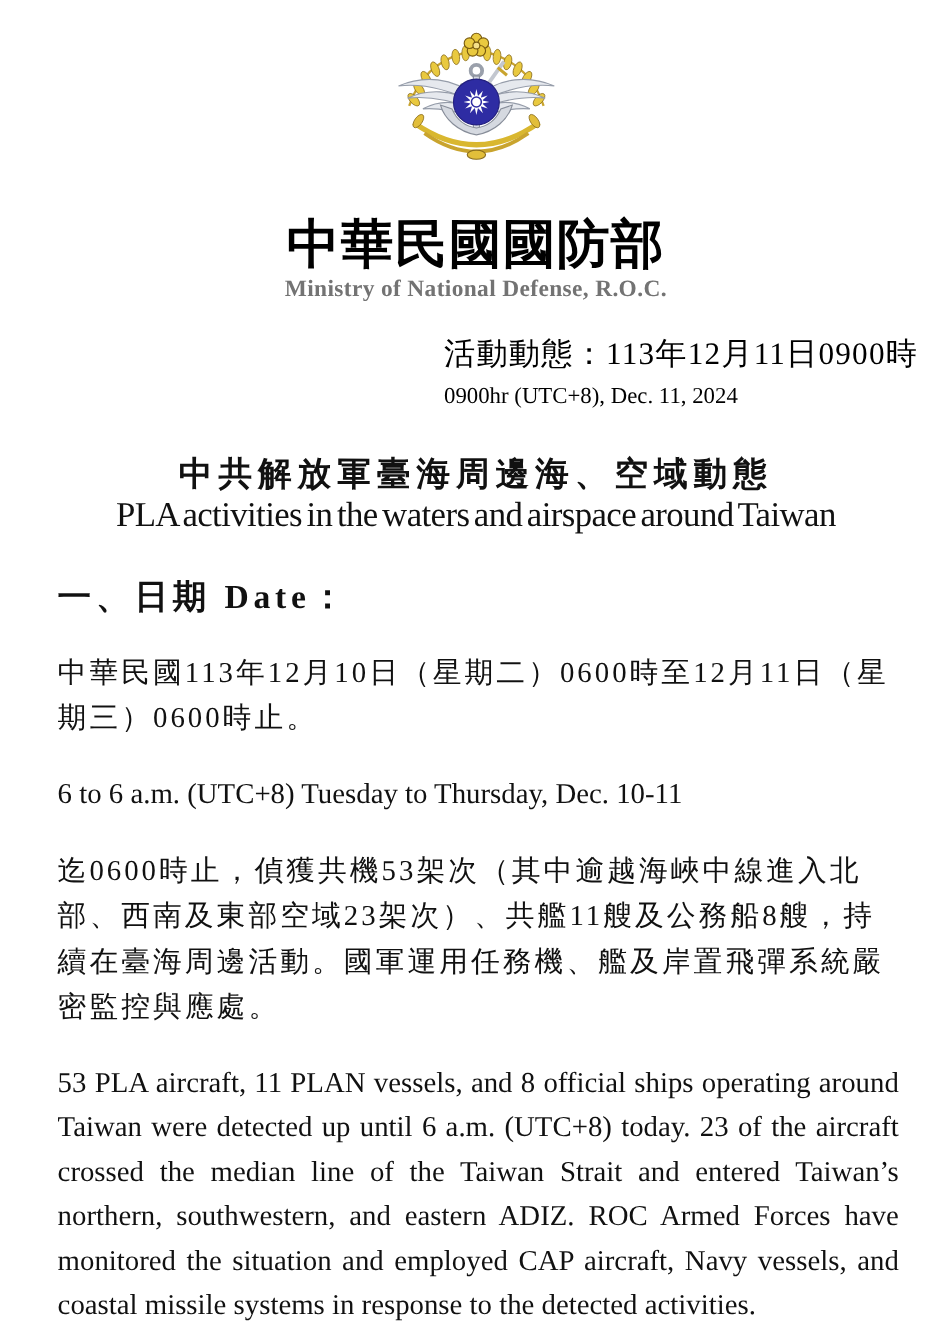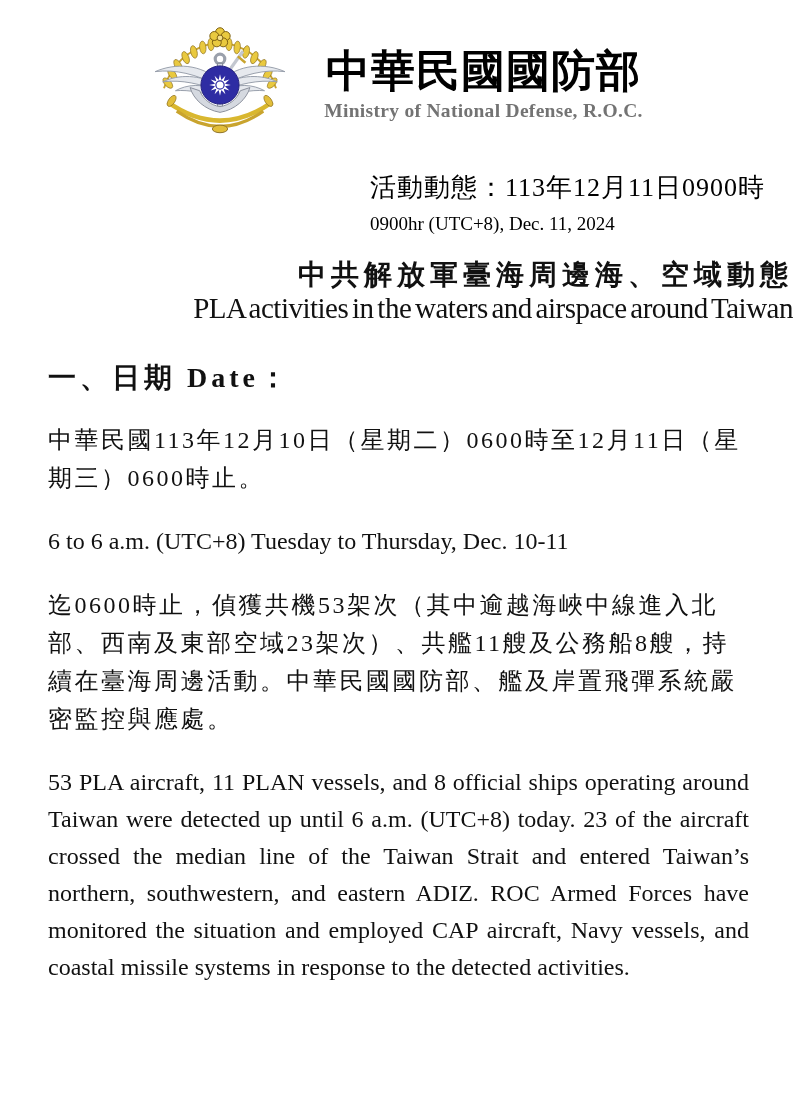--- a/index.html
+++ b/index.html
@@ -16,20 +16,21 @@
     font-family: "Liberation Serif", "DejaVu Serif", serif;
     overflow: hidden;
   }
   
   .header {
     display: flex;
     align-items: center;
     justify-content: center;
     gap: 34px;
     padding-top: 24px;
+    flex-direction: column;
   }
   .emblem {
     width: 140px;
     height: 122px;
     flex: 0 0 auto;
   }
   .org-names {
     display: flex;
     flex-direction: column;
     align-items: center;
@@ -54,22 +55,22 @@
   .release {
     margin: 24px 30px 0 370px;
     font-size: 26px;
     line-height: 36px;
     color: #000000;
   }
   .release-zh { letter-spacing: 1px; white-space: nowrap; }
   .release-en { font-size: 19px; white-space: nowrap; }
   
   .doc-title {
-    margin-top: 16px;
-    text-align: right;
+    margin-top: 30px;
+    text-align: center;
   }
   .doc-title-zh {
     font-size: 28px;
     font-weight: 700;
     letter-spacing: 5px;
     line-height: 34px;
   }
   .doc-title-en {
     font-size: 29px;
     font-weight: 400;
@@ -193,16 +194,16 @@
 
   <div class="doc-title">
     <div class="doc-title-zh">中共解放軍臺海周邊海、空域動態</div>
     <div class="doc-title-en">PLA activities in the waters and airspace around Taiwan</div>
   </div>
 
   <div class="section-heading">一、日期 Date：</div>
   <div class="para para-zh">中華民國113年12月10日（星期二）0600時至12月11日（星期三）0600時止。</div>
   <div class="para para-en">6 to 6 a.m. (UTC+8) Tuesday  to Thursday,  Dec. 10-11</div>
 
-  <div class="para para-zh">迄0600時止，偵獲共機53架次（其中逾越海峽中線進入北部、西南及東部空域23架次）、共艦11艘及公務船8艘，持續在臺海周邊活動。中華民國國防部、艦及岸置飛彈系統嚴密監控與應處。</div>
+  <div class="para para-zh">迄0600時止，偵獲共機53架次（其中逾越海峽中線進入北部、西南及東部空域23架次）、共艦11艘及公務船8艘，持續在臺海周邊活動。國軍運用任務機、艦及岸置飛彈系統嚴密監控與應處。</div>
   <div class="para para-en justify">53 PLA aircraft, 11 PLAN vessels, and 8 official ships operating around Taiwan were detected up until 6 a.m. (UTC+8) today. 23 of the aircraft crossed the median line of the Taiwan Strait and entered Taiwan’s northern, southwestern, and eastern ADIZ. ROC Armed Forces have monitored the situation and employed CAP aircraft, Navy vessels, and coastal missile systems in response to the detected activities.</div>
 
 </div>
 
 </body></html>

